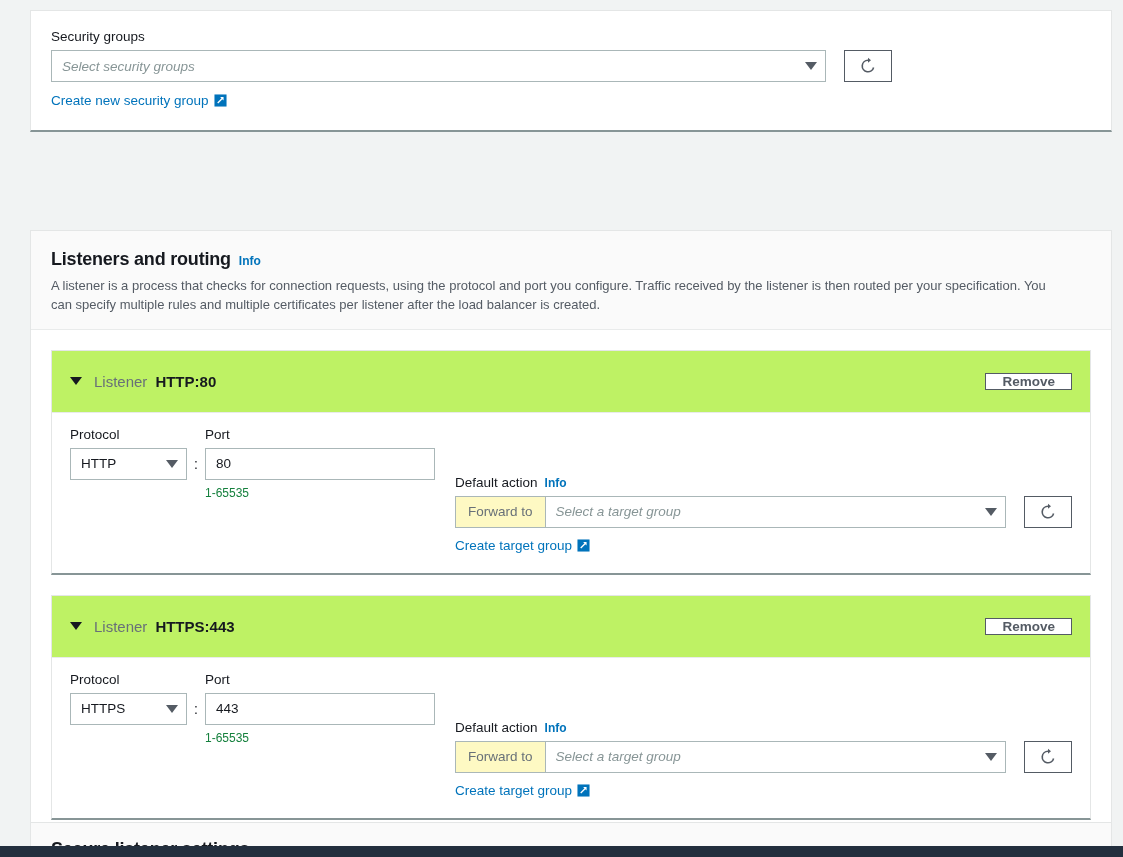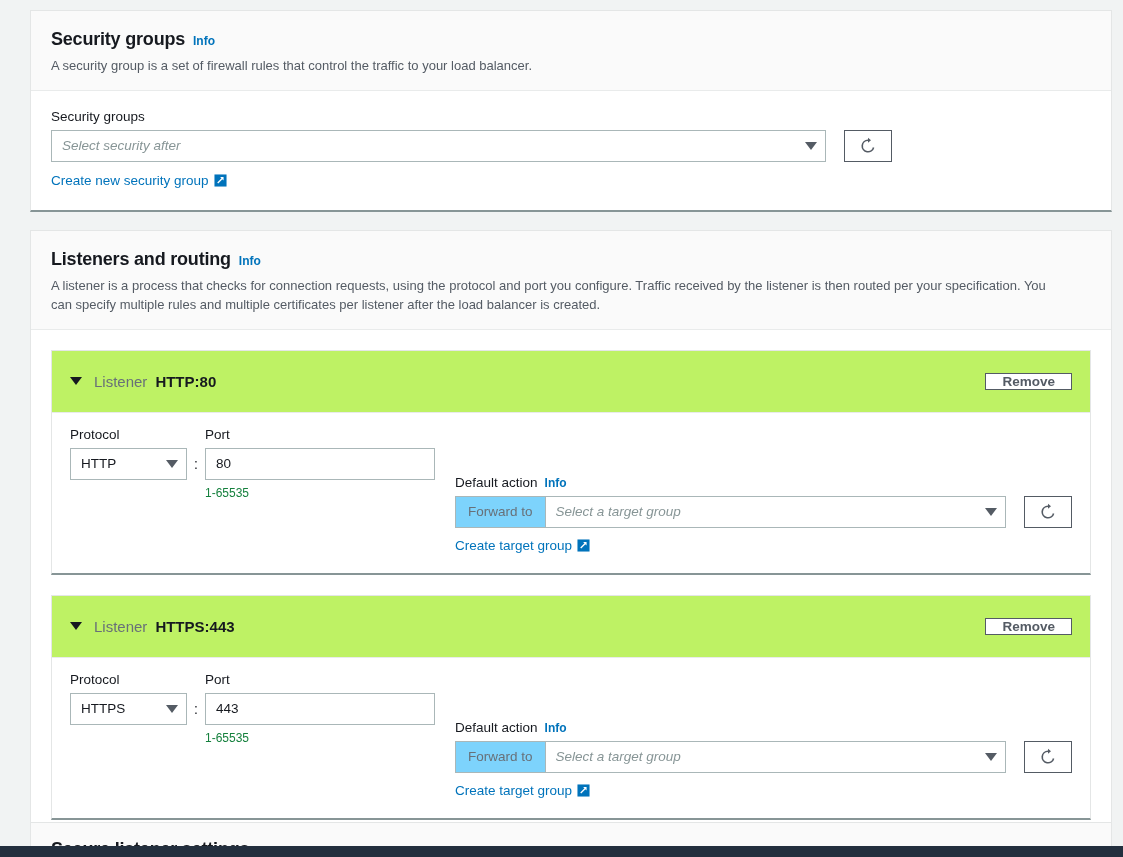--- a/index.html
+++ b/index.html
@@ -257,21 +257,21 @@
   .compound {
     flex: 1;
     display: flex;
     align-items: stretch;
     border: 1px solid #aab7b8;
     height: 32px;
     box-sizing: border-box;
     background: #ffffff;
   }
   .prefix {
-    background: #7dd3fc;
+    background: #fef9c3;
     border-right: 1px solid #aab7b8;
     color: #687078;
     font-size: 13.5px;
     display: flex;
     align-items: center;
     padding: 0 12px;
     flex: none;
     white-space: nowrap;
   }
   .compound-select {
@@ -305,29 +305,25 @@
   }
 </style>
 </head>
 <body>
 
 <div class="page">
 
   <div class="left-rail"></div>
 
   <div class="card" style="top:10px;">
-    <div class="card-header">
-      <span class="card-title">Security groups</span><a class="info-link">Info</a>
-      <div class="card-desc">A security group is a set of firewall rules that control the traffic to your load balancer.</div>
-    </div>
     <div class="card-body" style="padding-bottom:22px;">
       <label class="field-label">Security groups</label>
       <div style="display:flex;align-items:center;">
         <div class="select-box" style="width:775px;flex:none;">
-          <span class="select-placeholder">Select security after</span>
+          <span class="select-placeholder">Select security groups</span>
           <span class="caret"></span>
         </div>
         <div style="width:18px;flex:none;"></div>
         <div class="icon-btn">
           <svg width="18" height="18" viewBox="0 0 20 20">
             <path d="M10 3.6a6.4 6.4 0 1 0 6.2 8.0" fill="none" stroke="#545b64" stroke-width="1.8" stroke-linecap="butt"></path>
             <polygon points="10,0.9 10,6.3 13.3,3.6" fill="#545b64"></polygon>
           </svg>
         </div>
       </div>

